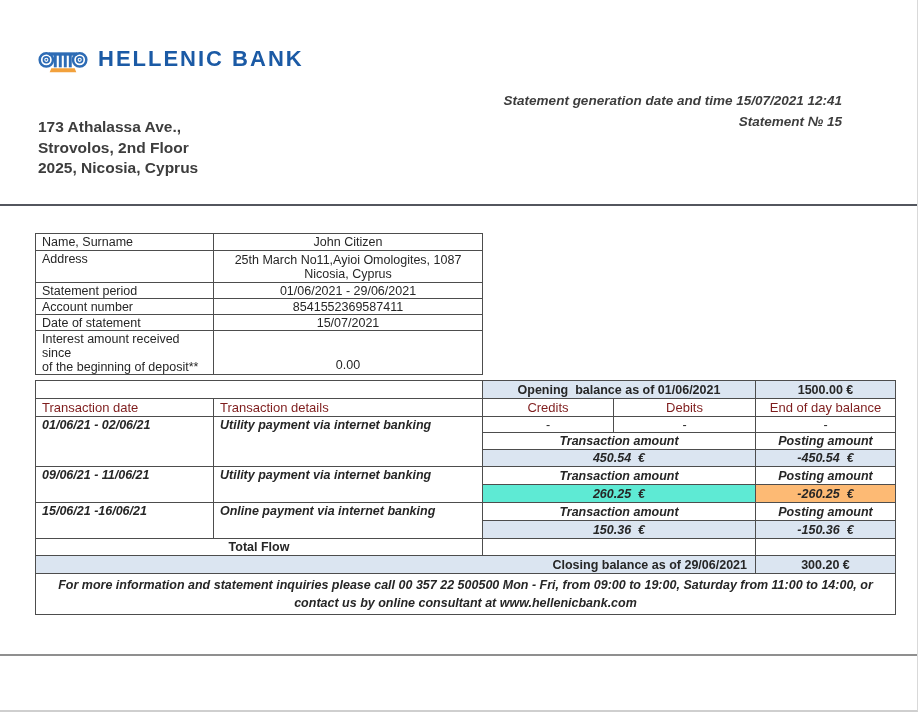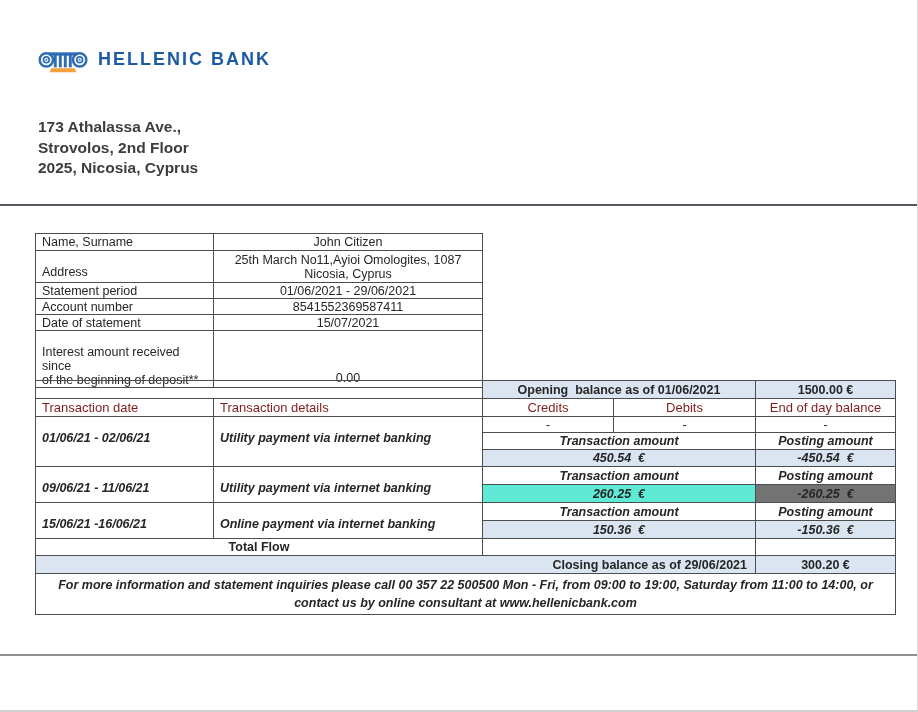--- a/index.html
+++ b/index.html
@@ -10,21 +10,21 @@
     background: #ffffff;
     font-family: "Liberation Sans", sans-serif;
     color: #262626;
     overflow: hidden;
     border-right: 1px solid #d9d9d9;
     border-bottom: 2px solid #cfcfcf;
   }
   
   .logo { position: absolute; left: 38px; top: 40px; display: flex; align-items: center; gap: 10px; }
   .logo svg { display: block; }
-  .logo-text { font-size: 18px; font-weight: bold; letter-spacing: 2px; color: #1b5aa5; }
+  .logo-text { font-size: 22px; font-weight: bold; letter-spacing: 2px; color: #1b5aa5; }
   .gen-block {
     position: absolute; right: 75px; top: 90px;
     text-align: right; font-size: 13.5px; font-weight: bold; font-style: italic;
     color: #3d3d3d; line-height: 21px;
   }
   .branch-address {
     position: absolute; left: 38px; top: 117px;
     font-size: 15.5px; font-weight: bold; color: #3d3d3d;
     line-height: 20.5px; white-space: pre-line;
   }
@@ -33,21 +33,21 @@
   
   table { border-collapse: collapse; table-layout: fixed; }
   td { border: 1px solid #4d4d4d; font-size: 12.5px; padding: 0 4px; text-align: center; vertical-align: middle; overflow: hidden; }
   .info-table { position: absolute; left: 35px; top: 233px; width: 447px; }
   .info-table td.lbl { text-align: left; padding-left: 6px; }
   .main-table { position: absolute; left: 35px; top: 380px; width: 860px; }
   .bold { font-weight: bold; }
   .bi { font-weight: bold; font-style: italic; }
   .left { text-align: left; padding-left: 6px; }
   .right { text-align: right; padding-right: 8px; }
-  .vtop { vertical-align: top; padding-top: 14px; }
+  .vtop { vertical-align: top; padding-top: 1px; }
   .vbot { vertical-align: bottom; padding-bottom: 2px; }
   .blue { background: #dbe5f1; }
   .multiline { white-space: pre-line; }
   .ws-pre { white-space: pre; }
   .hdr { font-size: 13px; font-weight: normal; color: #7f1d1d; }
   .footer-cell { font-weight: bold; font-style: italic; line-height: 18px; padding: 2px 6px; }
 
   
   .bottom-divider { position: absolute; left: 0; top: 654px; width: 918px; height: 2px; background: #8f8f8f; }
   .watermark {
@@ -75,20 +75,24 @@
         <circle cx="10" cy="23" r="1.2" fill="#2e6cb5"></circle>
         <circle cx="50" cy="23" r="8" fill="none" stroke="#2e6cb5" stroke-width="3"></circle>
         <circle cx="50" cy="23" r="3.5" fill="none" stroke="#2e6cb5" stroke-width="2"></circle>
         <circle cx="50" cy="23" r="1.2" fill="#2e6cb5"></circle>
         <polygon points="16,33 44,33 46,38 14,38" fill="#f2a13c"></polygon>
       </svg>
     </span>
     <span class="logo-text" style="color: rgb(27, 90, 165);">HELLENIC BANK</span>
   </div>
 
+  <div class="gen-block">
+    <div>Statement generation date and time 15/07/2021 12:41</div>
+    <div>Statement № 15</div>
+  </div>
 
   <div class="branch-address">173 Athalassa Ave.,
 Strovolos, 2nd Floor
 2025, Nicosia, Cyprus</div>
 
   <div class="top-divider"></div>
 
   <table class="info-table">
     <colgroup>
         <col style="width:178px">
@@ -163,21 +167,21 @@
     </tr>
 
     <tr style="height:18px">
       <td rowspan="2" class="bi left vtop">09/06/21 - 11/06/21</td>
       <td rowspan="2" class="bi left vtop">Utility payment via internet banking</td>
       <td colspan="2" class="bi">Transaction amount</td>
       <td class="bi">Posting amount</td>
     </tr>
     <tr style="height:18px">
       <td colspan="2" class="bi blue ws-pre" style="background: #5eead4;">260.25  €</td>
-      <td class="bi blue ws-pre" style="background: #737373;">-260.25  €</td>
+      <td class="bi blue ws-pre" style="background: #fdba74;">-260.25  €</td>
     </tr>
 
     <tr style="height:18px">
       <td rowspan="2" class="bi left vtop">15/06/21 -16/06/21</td>
       <td rowspan="2" class="bi left vtop">Online payment via internet banking</td>
       <td colspan="2" class="bi">Transaction amount</td>
       <td class="bi">Posting amount</td>
     </tr>
     <tr style="height:18px">
       <td colspan="2" class="bi blue ws-pre" style="background: rgb(219, 229, 241);">150.36  €</td>

